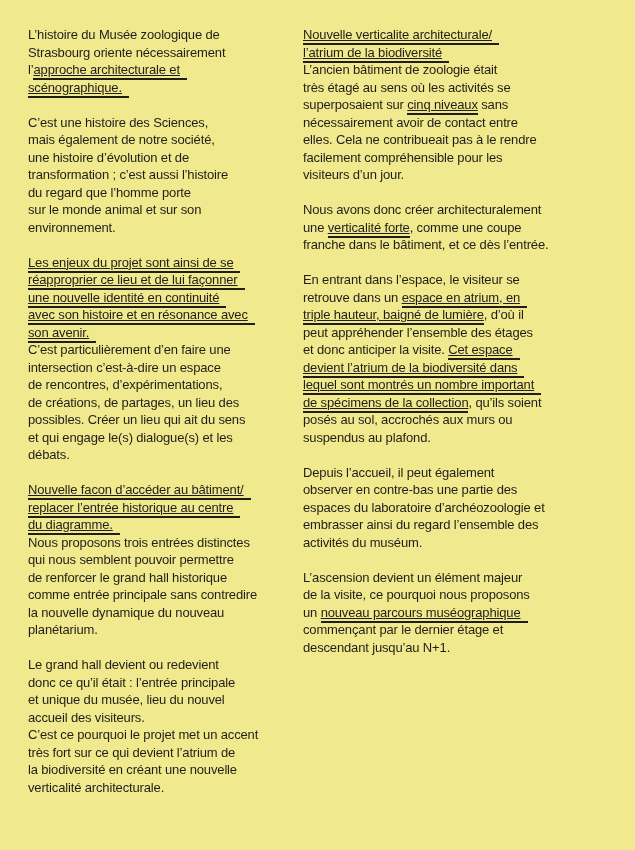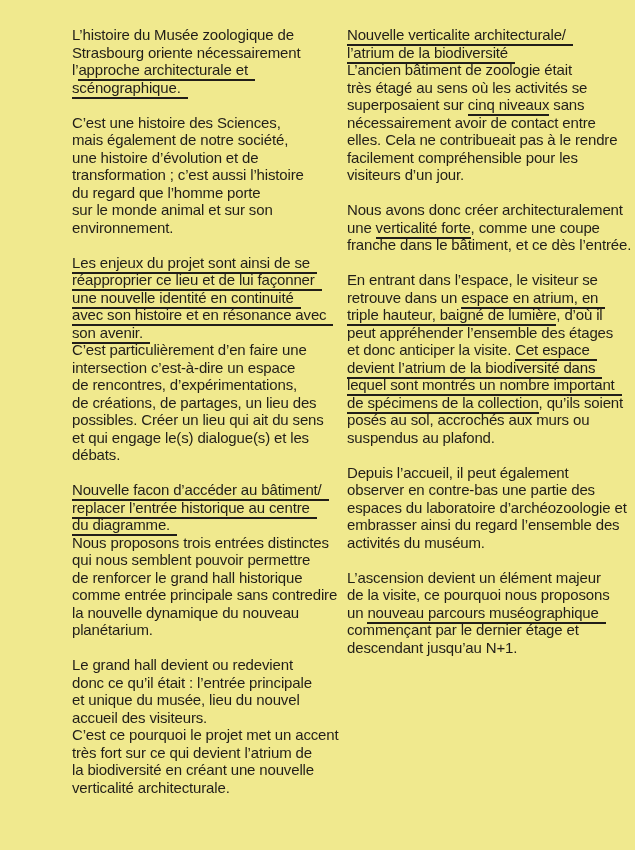--- a/index.html
+++ b/index.html
@@ -9,34 +9,34 @@
   body {
     width: 635px;
     height: 850px;
     position: relative;
     overflow: hidden;
     font-family: "Liberation Sans", sans-serif;
   }
   .col {
     position: absolute;
     top: 26px;
-    font-size: 15px;
+    font-size: 13px;
     line-height: 17.5px;
     letter-spacing: -0.15px;
     white-space: pre;
-    margin-left: 44px;
   }
   .col-left  { left: 28px;  width: 272px; }
   .col-right { left: 303px; width: 325px; }
   .para { margin: 0 0 17.5px 0; }
   .para:last-child { margin-bottom: 0; }
   .line { height: 17.5px; }
   span.u {
     border-bottom: 2px solid currentColor;
     padding-bottom: 1px;
+    text-decoration: underline;
   }
   span.ext { padding-right: 7px; }
 </style>
 </head>
 <body style="background-color: rgb(240, 233, 142); color: rgb(33, 30, 25);">
 
 <div class="col col-left"><div class="para"><div class="line"><span>L’histoire du Musée zoologique de</span></div><div class="line"><span>Strasbourg oriente nécessairement</span></div><div class="line"><span>l’</span><span class="u ext">approche architecturale et</span></div><div class="line"><span class="u ext">scénographique.</span></div></div><div class="para"><div class="line"><span>C’est une histoire des Sciences,</span></div><div class="line"><span>mais également de notre société,</span></div><div class="line"><span>une histoire d’évolution et de</span></div><div class="line"><span>transformation ; c’est aussi l’histoire</span></div><div class="line"><span>du regard que l’homme porte</span></div><div class="line"><span>sur le monde animal et sur son</span></div><div class="line"><span>environnement.</span></div></div><div class="para"><div class="line"><span class="u ext">Les enjeux du projet sont ainsi de se</span></div><div class="line"><span class="u ext">réapproprier ce lieu et de lui façonner</span></div><div class="line"><span class="u ext">une nouvelle identité en continuité</span></div><div class="line"><span class="u ext">avec son histoire et en résonance avec</span></div><div class="line"><span class="u ext">son avenir.</span></div><div class="line"><span>C’est particulièrement d’en faire une</span></div><div class="line"><span>intersection c’est-à-dire un espace</span></div><div class="line"><span>de rencontres, d’expérimentations,</span></div><div class="line"><span>de créations, de partages, un lieu des</span></div><div class="line"><span>possibles. Créer un lieu qui ait du sens</span></div><div class="line"><span>et qui engage le(s) dialogue(s) et les</span></div><div class="line"><span>débats.</span></div></div><div class="para"><div class="line"><span class="u ext">Nouvelle facon d’accéder au bâtiment/</span></div><div class="line"><span class="u ext">replacer l’entrée historique au centre</span></div><div class="line"><span class="u ext">du diagramme.</span></div><div class="line"><span>Nous proposons trois entrées distinctes</span></div><div class="line"><span>qui nous semblent pouvoir permettre</span></div><div class="line"><span>de renforcer le grand hall historique</span></div><div class="line"><span>comme entrée principale sans contredire</span></div><div class="line"><span>la nouvelle dynamique du nouveau</span></div><div class="line"><span>planétarium.</span></div></div><div class="para"><div class="line"><span>Le grand hall devient ou redevient</span></div><div class="line"><span>donc ce qu’il était : l’entrée principale</span></div><div class="line"><span>et unique du musée, lieu du nouvel</span></div><div class="line"><span>accueil des visiteurs.</span></div><div class="line"><span>C’est ce pourquoi le projet met un accent</span></div><div class="line"><span>très fort sur ce qui devient l’atrium de</span></div><div class="line"><span>la biodiversité en créant une nouvelle</span></div><div class="line"><span>verticalité architecturale.</span></div></div></div>
 
 <div class="col col-right"><div class="para"><div class="line"><span class="u ext">Nouvelle verticalite architecturale/</span></div><div class="line"><span class="u ext">l’atrium de la biodiversité</span></div><div class="line"><span>L’ancien bâtiment de zoologie était</span></div><div class="line"><span>très étagé au sens où les activités se</span></div><div class="line"><span>superposaient sur </span><span class="u">cinq niveaux</span><span> sans</span></div><div class="line"><span>nécessairement avoir de contact entre</span></div><div class="line"><span>elles. Cela ne contribueait pas à le rendre</span></div><div class="line"><span>facilement compréhensible pour les</span></div><div class="line"><span>visiteurs d’un jour.</span></div></div><div class="para"><div class="line"><span>Nous avons donc créer architecturalement</span></div><div class="line"><span>une </span><span class="u">verticalité forte</span><span>, comme une coupe</span></div><div class="line"><span>franche dans le bâtiment, et ce dès l’entrée.</span></div></div><div class="para"><div class="line"><span>En entrant dans l’espace, le visiteur se</span></div><div class="line"><span>retrouve dans un </span><span class="u ext">espace en atrium, en</span></div><div class="line"><span class="u">triple hauteur, baigné de lumière</span><span>, d’où il</span></div><div class="line"><span>peut appréhender l’ensemble des étages</span></div><div class="line"><span>et donc anticiper la visite. </span><span class="u ext">Cet espace</span></div><div class="line"><span class="u ext">devient l’atrium de la biodiversité dans</span></div><div class="line"><span class="u ext">lequel sont montrés un nombre important</span></div><div class="line"><span class="u">de spécimens de la collection</span><span>, qu’ils soient</span></div><div class="line"><span>posés au sol, accrochés aux murs ou</span></div><div class="line"><span>suspendus au plafond.</span></div></div><div class="para"><div class="line"><span>Depuis l’accueil, il peut également</span></div><div class="line"><span>observer en contre-bas une partie des</span></div><div class="line"><span>espaces du laboratoire d’archéozoologie et</span></div><div class="line"><span>embrasser ainsi du regard l’ensemble des</span></div><div class="line"><span>activités du muséum.</span></div></div><div class="para"><div class="line"><span>L’ascension devient un élément majeur</span></div><div class="line"><span>de la visite, ce pourquoi nous proposons</span></div><div class="line"><span>un </span><span class="u ext">nouveau parcours muséographique</span></div><div class="line"><span>commençant par le dernier étage et</span></div><div class="line"><span>descendant jusqu’au N+1.</span></div></div></div>
 

